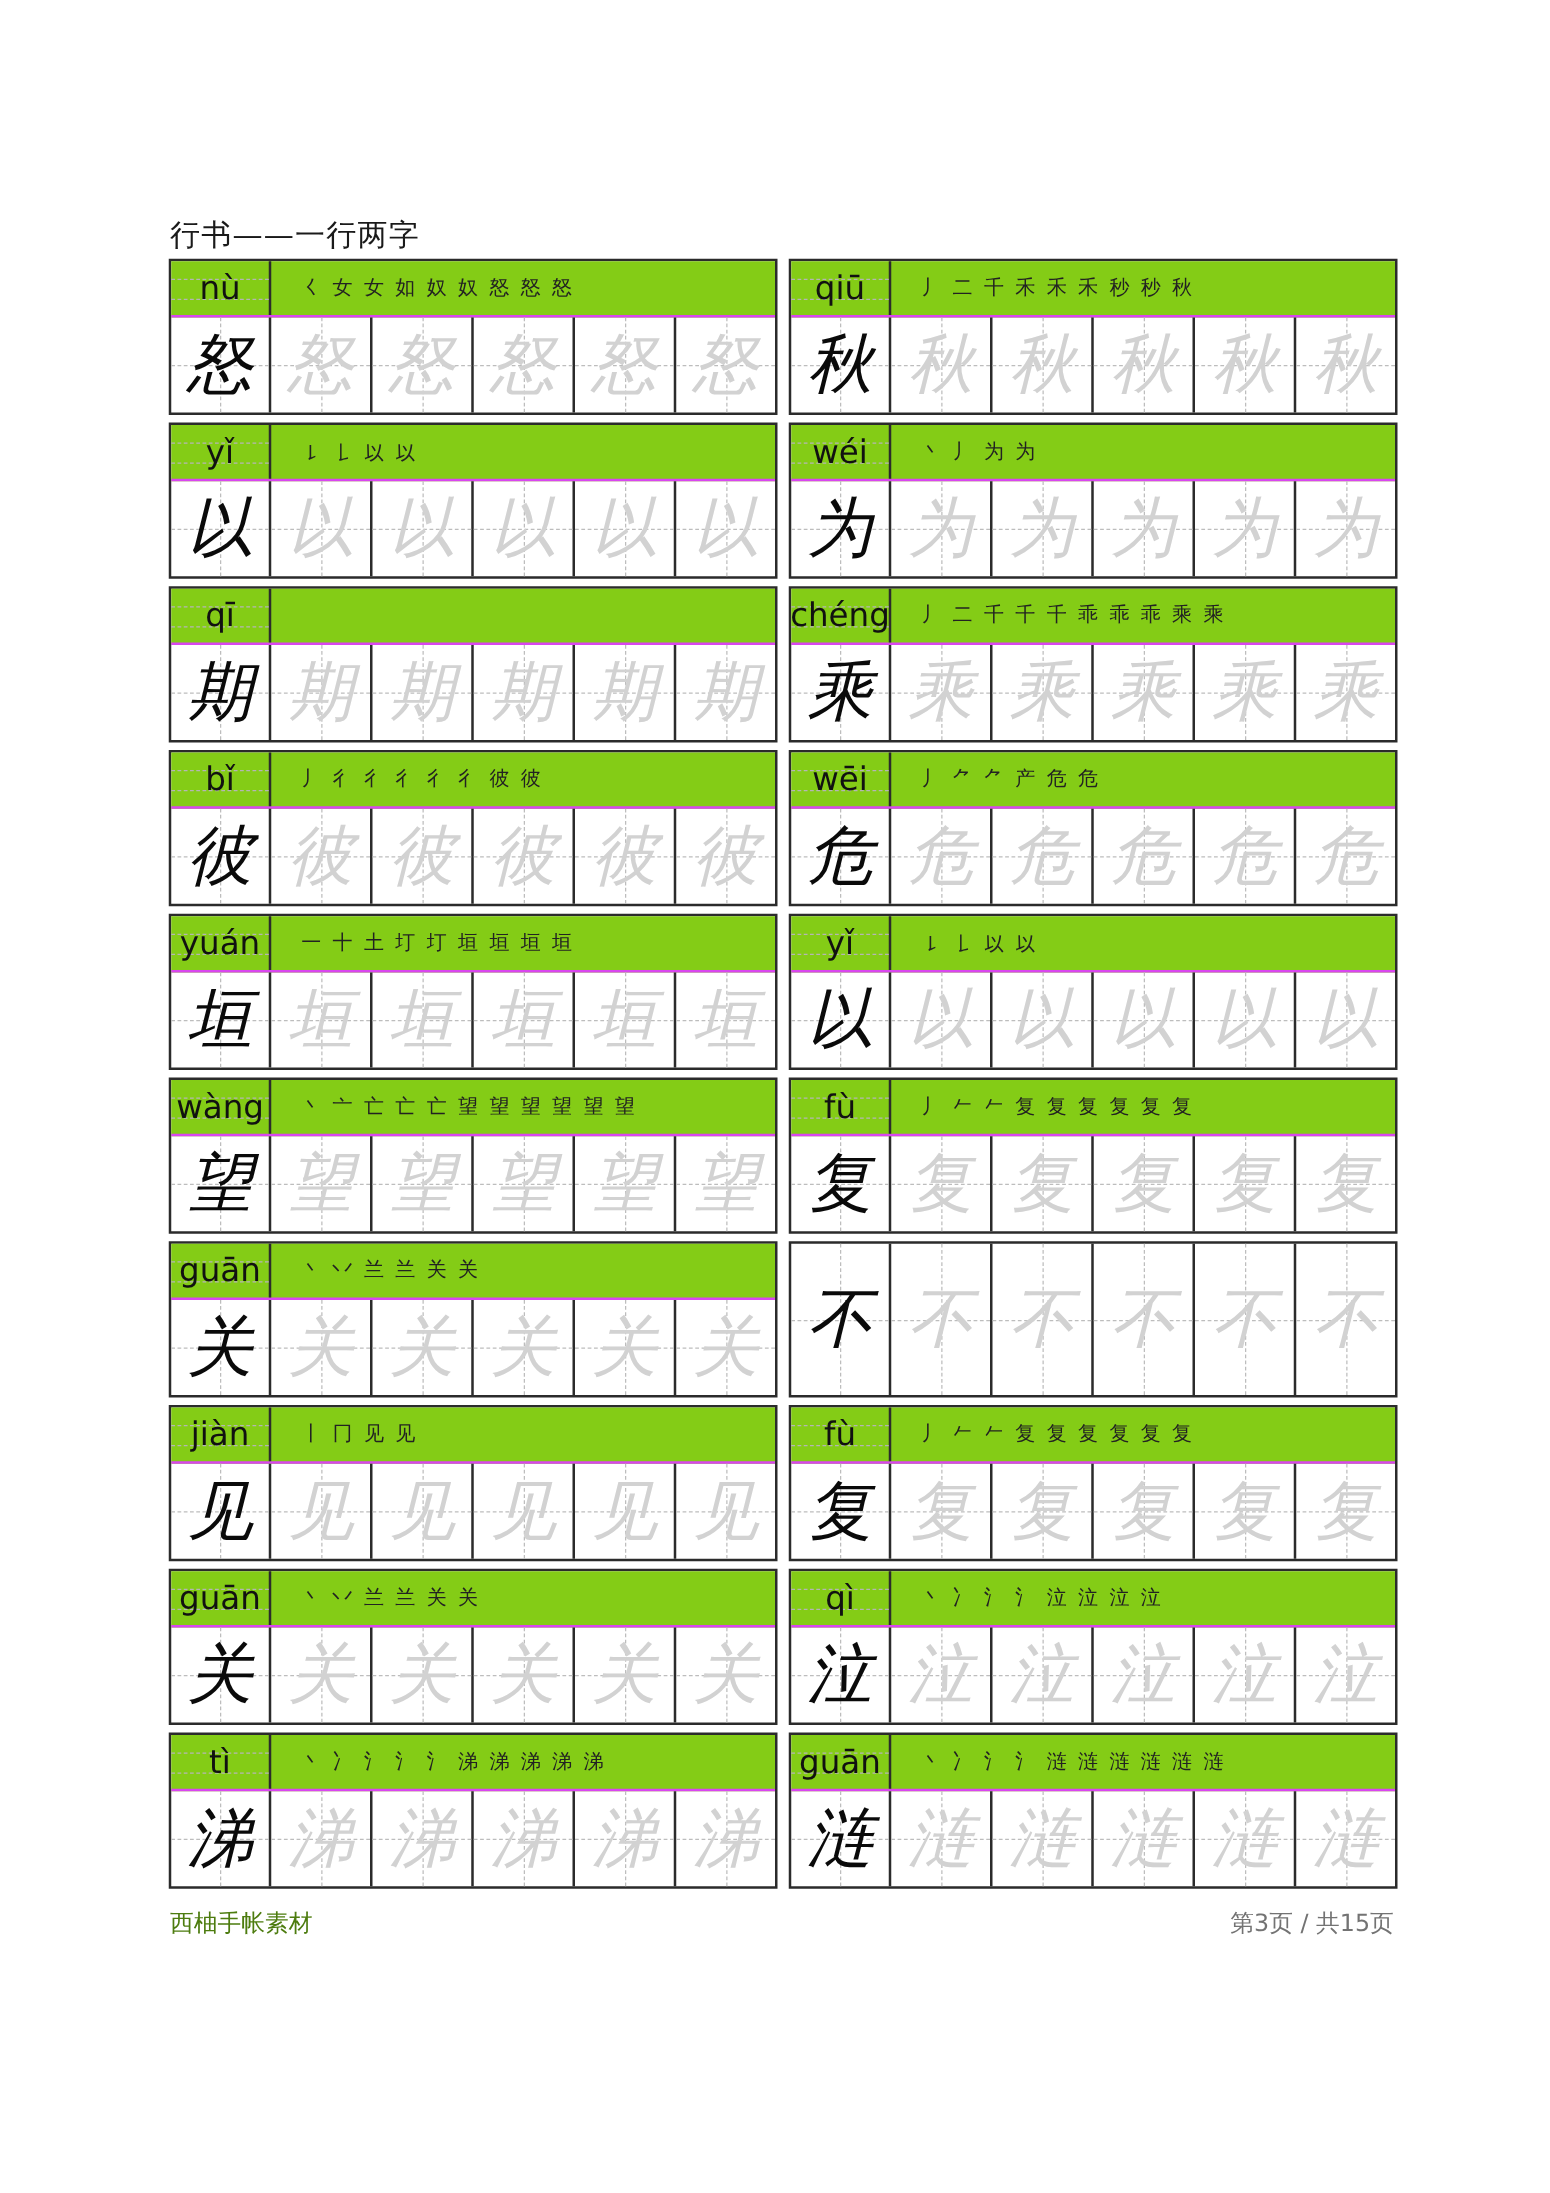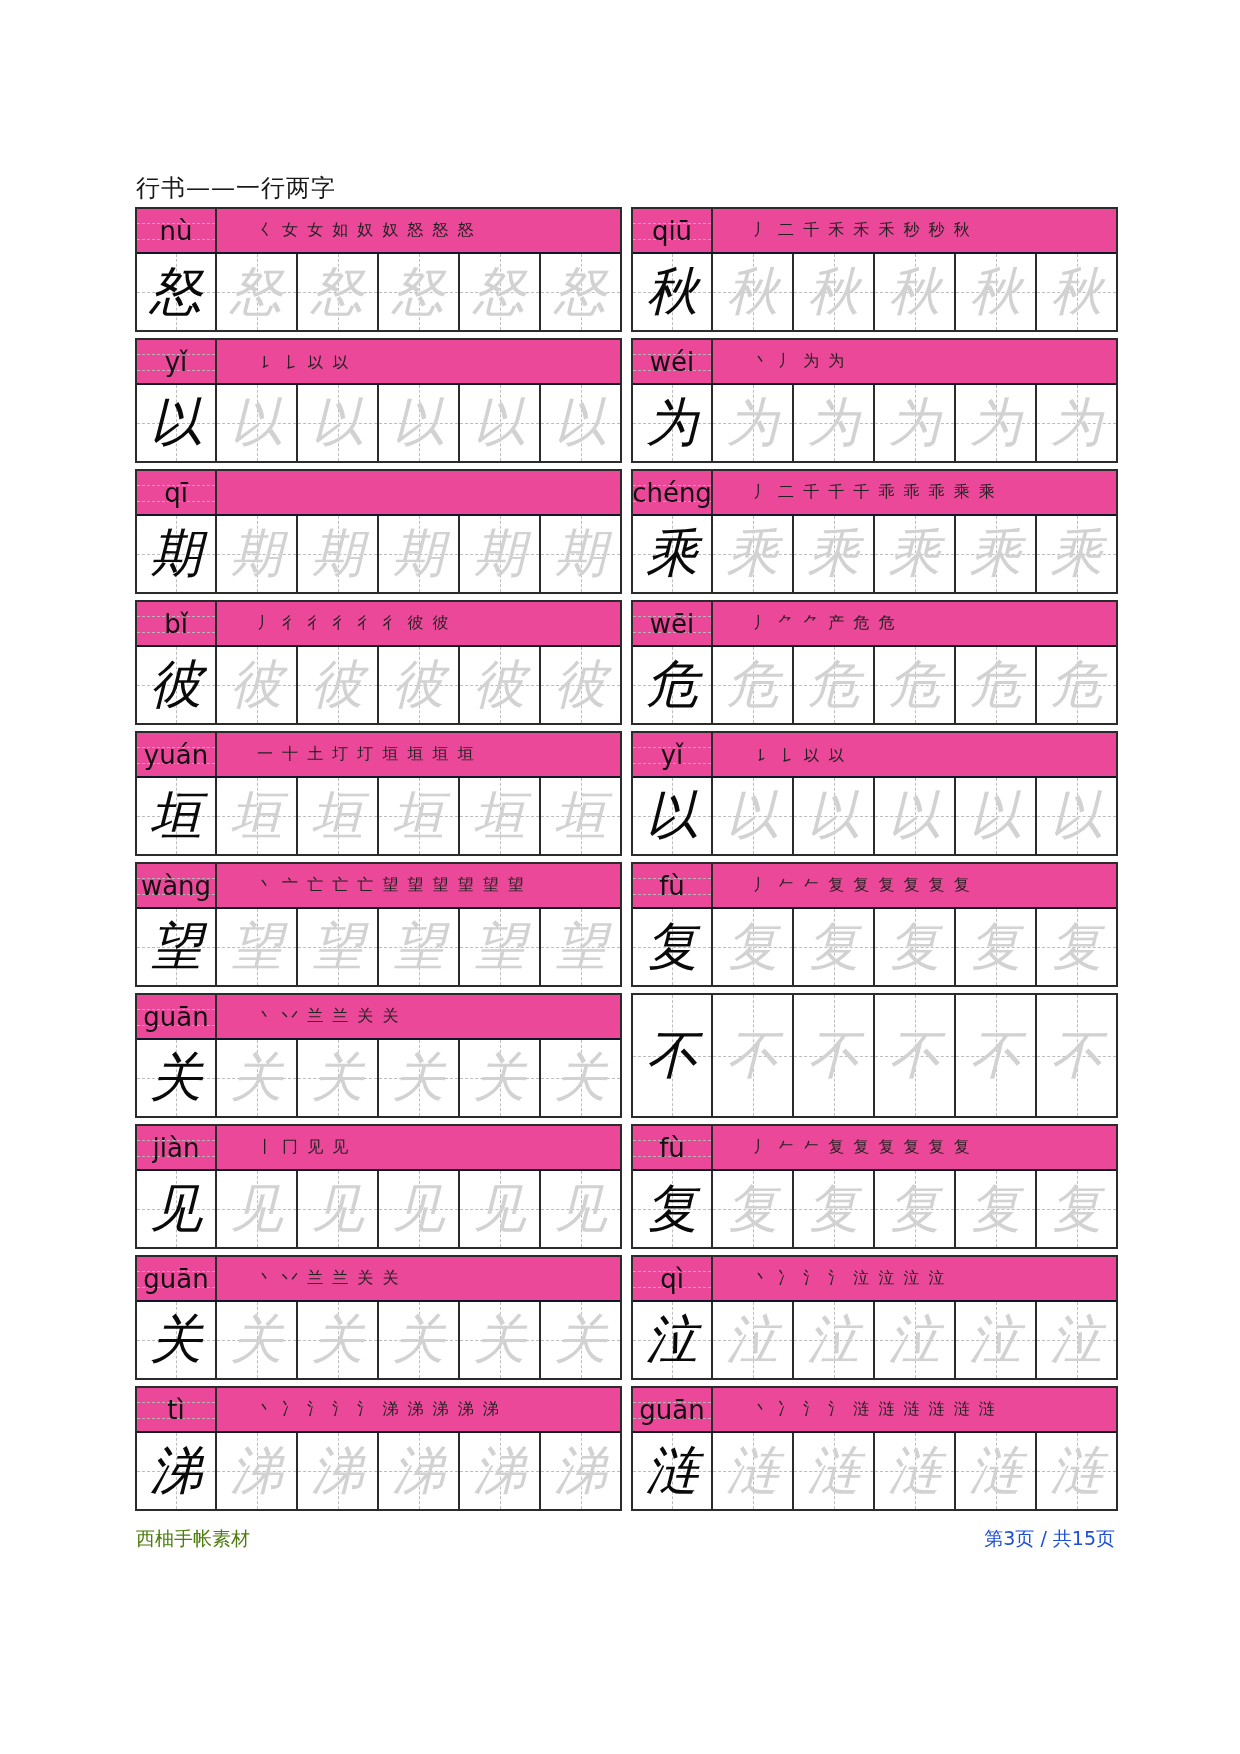--- a/index.html
+++ b/index.html
@@ -14,35 +14,35 @@
   }
   .grid {
     position: absolute; left: 135px; top: 207px;
     width: 983px;
   }
   .row { display: flex; justify-content: space-between; height: 125px; margin-bottom: 6px; }
   .block {
     width: 487px; height: 125px; box-sizing: border-box;
     border: 2px solid #2b2b2b; display: flex; flex-direction: column;
   }
-  .block-head { display: flex; height: 43px; border-bottom: 2px solid #0f172a; background: #ec4899; gap: 32px; }
+  .block-head { display: flex; height: 43px; border-bottom: 2px solid #d946ef; background: #84cc16; }
   .pinyin-cell {
     width: 80px; box-sizing: border-box; border-right: 2px solid #2b2b2b;
     position: relative; display: flex; align-items: center; justify-content: center;
     font-family: "DejaVu Sans", "Liberation Sans", sans-serif; font-size: 26px; color: #111;
   }
   .pinyin-cell::before {
     content: ""; position: absolute; left: 0; right: 0; top: 33%; border-top: 1px dashed #b5b5b5;
   }
   .pinyin-cell::after {
     content: ""; position: absolute; left: 0; right: 0; top: 70%; border-top: 1px dashed #b5b5b5;
   }
   .pinyin-cell span { position: relative; z-index: 1; }
   .stroke-order {
-    flex: 1; display: flex; align-items: center; padding-left: 8px;
+    flex: 1; display: flex; align-items: center; padding-left: 24px;
     font-size: 16px; letter-spacing: 2px; color: #222; white-space: nowrap;
   }
   .block-body { display: flex; flex: 1; }
   .cell {
     flex: 1; position: relative; box-sizing: border-box; border-right: 2px solid #2b2b2b;
     display: flex; align-items: center; justify-content: center;
     font-size: 52px;
   }
   .cell:last-child { border-right: none; }
   .cell.first { flex: 0 0 80px; }
@@ -52,21 +52,21 @@
   .cell::after {
     content: ""; position: absolute; top: 0; bottom: 0; left: 50%; border-left: 1px dashed #bdbdbd;
   }
   .cell span { position: relative; z-index: 1; }
   .cell.first span { color: #0a0a0a; font-style: italic; }
   .cell.trace span { color: #d2d2d2; font-style: italic; }
   .footer-left {
     position: absolute; left: 136px; top: 1526px; font-size: 19px; color: #4d7c0f;
   }
   .footer-right {
-    position: absolute; right: 125px; top: 1526px; font-size: 19px; color: #1d4ed8;
+    position: absolute; right: 125px; top: 1526px; font-size: 19px; color: #737373;
     font-family: "DejaVu Sans", "Liberation Sans", sans-serif;
   }
 </style>
 </head>
 <body>
 
 <div class="page-title">行书——一行两字</div>
 
 <div class="grid" id="grid">
     <div class="row">

